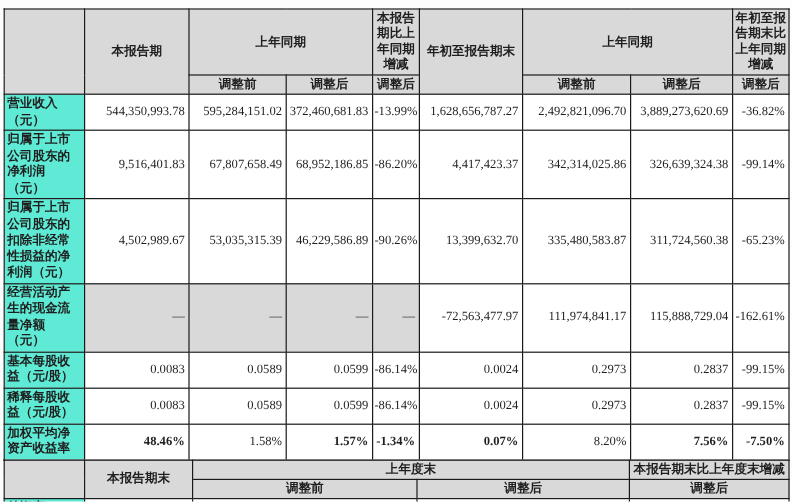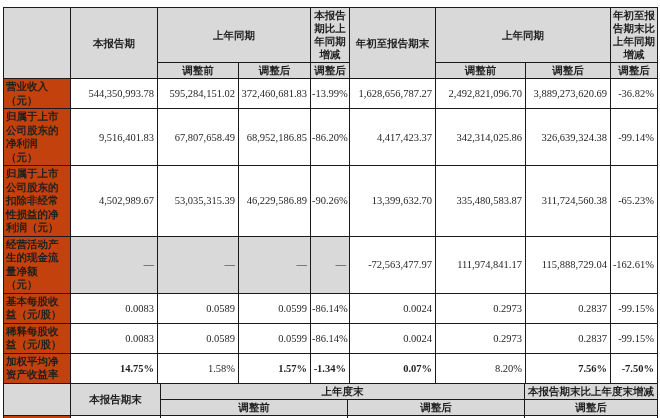--- a/index.html
+++ b/index.html
@@ -23,21 +23,21 @@
     padding: 0;
   }
   th {
     background: #d9d9d9;
     font-weight: bold;
     font-size: 10.5px;
     line-height: 13px;
     padding: 1px 2px;
   }
   td.lbl {
-    background: #c2410c;
+    background: #5eead4;
     font-weight: bold;
     font-size: 10.5px;
     line-height: 13.5px;
     text-align: left;
     padding: 1px 2px;
   }
   td.num {
     font-family: "Liberation Serif", serif;
     font-size: 10.5px;
     text-align: right;
@@ -148,21 +148,21 @@
         <td class="num">0.0589</td>
         <td class="num">0.0599</td>
         <td class="num">-86.14%</td>
         <td class="num">0.0024</td>
         <td class="num">0.2973</td>
         <td class="num">0.2837</td>
         <td class="num">-99.15%</td>
       </tr>
       <tr style="height:27px">
         <td class="lbl">加权平均净资产收益率</td>
-        <td class="num b">14.75%</td>
+        <td class="num b">48.46%</td>
         <td class="num">1.58%</td>
         <td class="num b">1.57%</td>
         <td class="num b">-1.34%</td>
         <td class="num b">0.07%</td>
         <td class="num">8.20%</td>
         <td class="num b">7.56%</td>
         <td class="num b">-7.50%</td>
       </tr>
     </tbody>
   </table>

